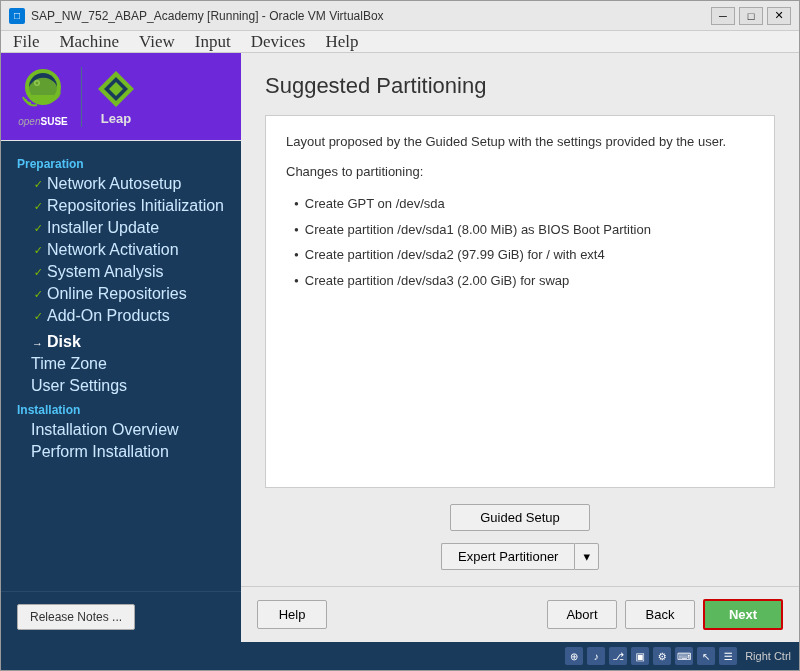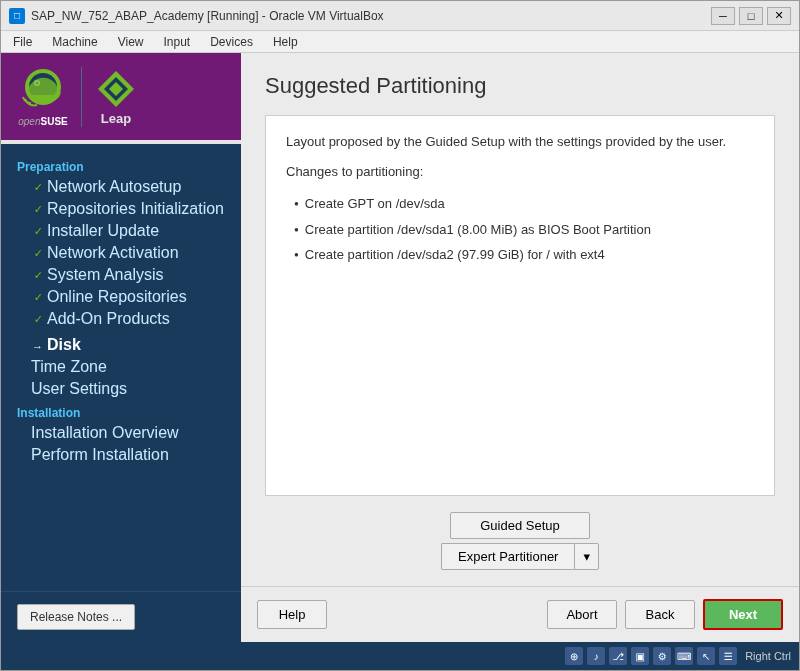--- a/index.html
+++ b/index.html
@@ -54,23 +54,24 @@
       background: #f0f0f0;
       height: 22px;
       display: flex;
       align-items: center;
       padding: 0 4px;
       border-bottom: 1px solid #ccc;
       gap: 4px;
     }
     .menu-item {
       padding: 12px 8px;
-      font-size: 12px;
-      color: #333;
-      cursor: pointer;
+      font-size: 17px;
+      color: #333;
+      cursor: pointer;
+      font-family: Liberation Serif, serif;
     }
 
     
     .main-area {
       display: flex;
       flex: 1;
       overflow: hidden;
     }
 
     
@@ -80,23 +81,23 @@
       background: #1a3a5c;
       color: white;
       display: flex;
       flex-direction: column;
       padding: 0;
     }
     .sidebar-logo {
       display: flex;
       align-items: center;
       padding: 12px 16px;
-      background: #701a75;
+      background: #6d28d9;
       gap: 12px;
-      border-bottom: 4px solid #e5e5e5;
+      border-bottom: 1px solid #e5e5e5;
     }
     .opensuse-logo {
       display: flex;
       flex-direction: column;
       align-items: center;
     }
     .chameleon-svg {
       width: 52px; height: 52px;
     }
     .leap-logo {
@@ -225,21 +226,21 @@
       color: #333;
       font-size: 8px;
       margin-top: 4px;
       flex-shrink: 0;
     }
 
     .action-buttons-area {
       display: flex;
       flex-direction: column;
       align-items: center;
-      gap: 4px;
+      gap: 12px;
       margin-bottom: 16px;
     }
     .guided-setup-btn {
       background: #f0f0f0;
       border: 1px solid #aaa;
       padding: 5px 20px;
       font-size: 13px;
       cursor: pointer;
       border-radius: 2px;
       min-width: 140px;
@@ -440,20 +441,23 @@
           <ul class="partition-list">
             <li>
               <span>Create GPT on /dev/sda</span>
             </li>
             <li>
               <span>Create partition /dev/sda1 (8.00 MiB) as BIOS Boot Partition</span>
             </li>
             <li>
               <span>Create partition /dev/sda2 (97.99 GiB) for / with ext4</span>
             </li>
+            <li>
+              <span>Create partition /dev/sda3 (2.00 GiB) for swap</span>
+            </li>
           </ul>
         </div>
 
         <div class="action-buttons-area">
           <button class="guided-setup-btn">Guided Setup</button>
           <div class="expert-partitioner-row">
             <button class="expert-partitioner-btn">Expert Partitioner</button>
             <button class="expert-dropdown-btn">▾</button>
           </div>
         </div>

